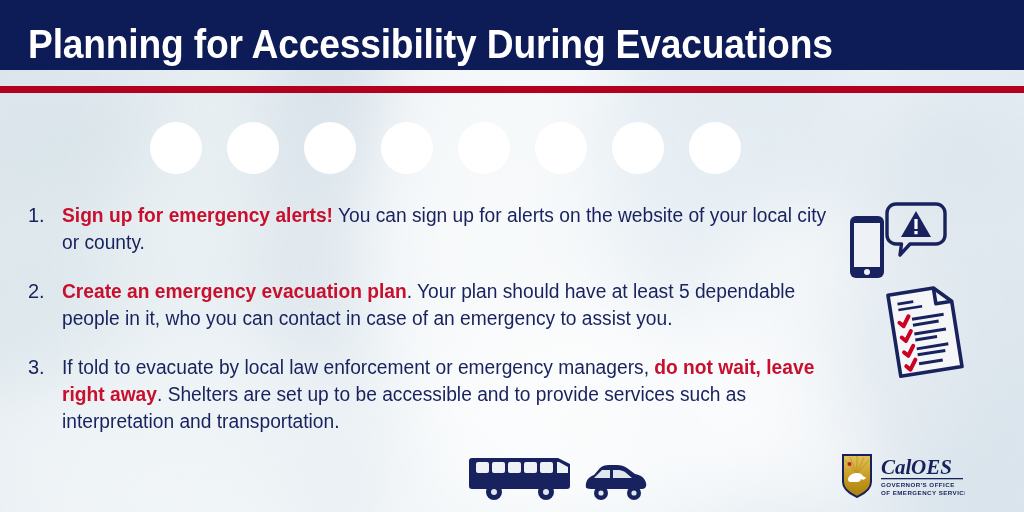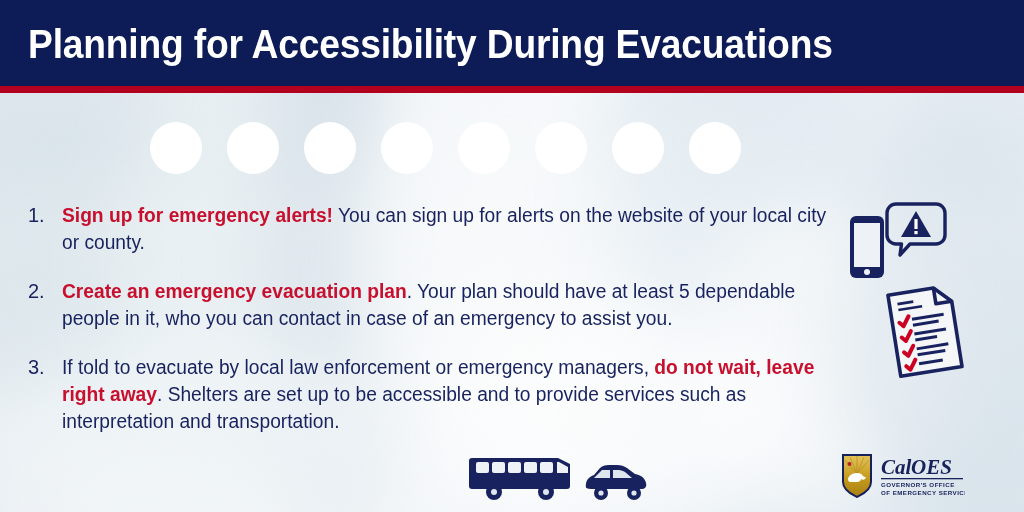--- a/index.html
+++ b/index.html
@@ -44,21 +44,21 @@
     position: absolute;
     inset: 0;
     background: linear-gradient(180deg, rgba(255,255,255,.18) 0%, rgba(255,255,255,.42) 45%, rgba(255,255,255,.30) 100%);
   }
 
   
   .header-band {
     position: absolute;
     left: 0; top: 0;
     width: 1024px;
-    height: 86px;
+    height: 70px;
     background: #0d1b57;
     z-index: 5;
   }
   .header-title {
     position: absolute;
     left: 28px;
     top: 22px;
     color: #ffffff;
     font-size: 40px;
     font-weight: bold;

